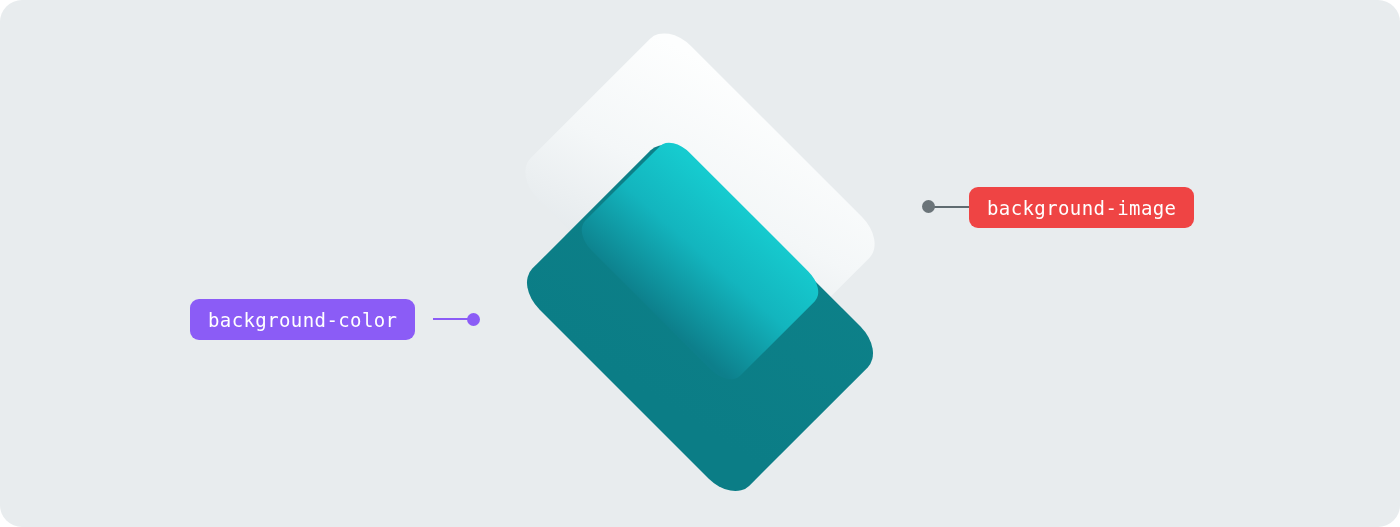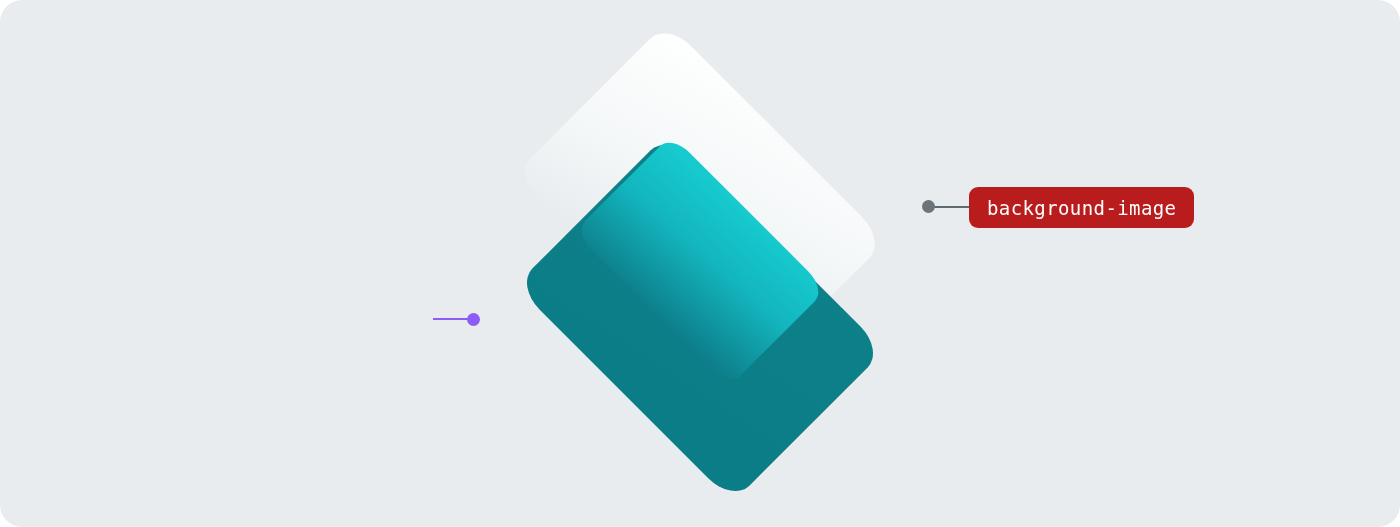--- a/index.html
+++ b/index.html
@@ -51,21 +51,21 @@
 
   .callout-color {
     left: 190px;
     top: 299px;
     background: #8b5cf6;
   }
 
   .callout-image {
     left: 969px;
     top: 187px;
-    background: #b91c1c;
+    background: #ef4444;
   }
 
   .connector {
     position: absolute;
     height: 2px;
   }
   .connector-color {
     left: 433px;
     top: 318px;
     width: 42px;
@@ -126,18 +126,19 @@
       <rect x="-153.5" y="-153.5" width="307" height="307" rx="34" ry="34" fill="url(#colorGrad)"></rect>
     </g>
 
     <g transform="translate(700 261) rotate(45) scale(1.0 0.632)">
       <rect x="-109.6" y="-109.6" width="219.2" height="219.2" rx="26" ry="26" fill="url(#imageGrad)"></rect>
     </g>
   </svg>
 
   <div class="connector connector-color"></div>
   <div class="dot dot-color"></div>
+  <div class="callout callout-color">background-color</div>
 
   <div class="connector connector-image"></div>
   <div class="dot dot-image"></div>
   <div class="callout callout-image">background-image</div>
 
 </div>
 
 </body></html>

